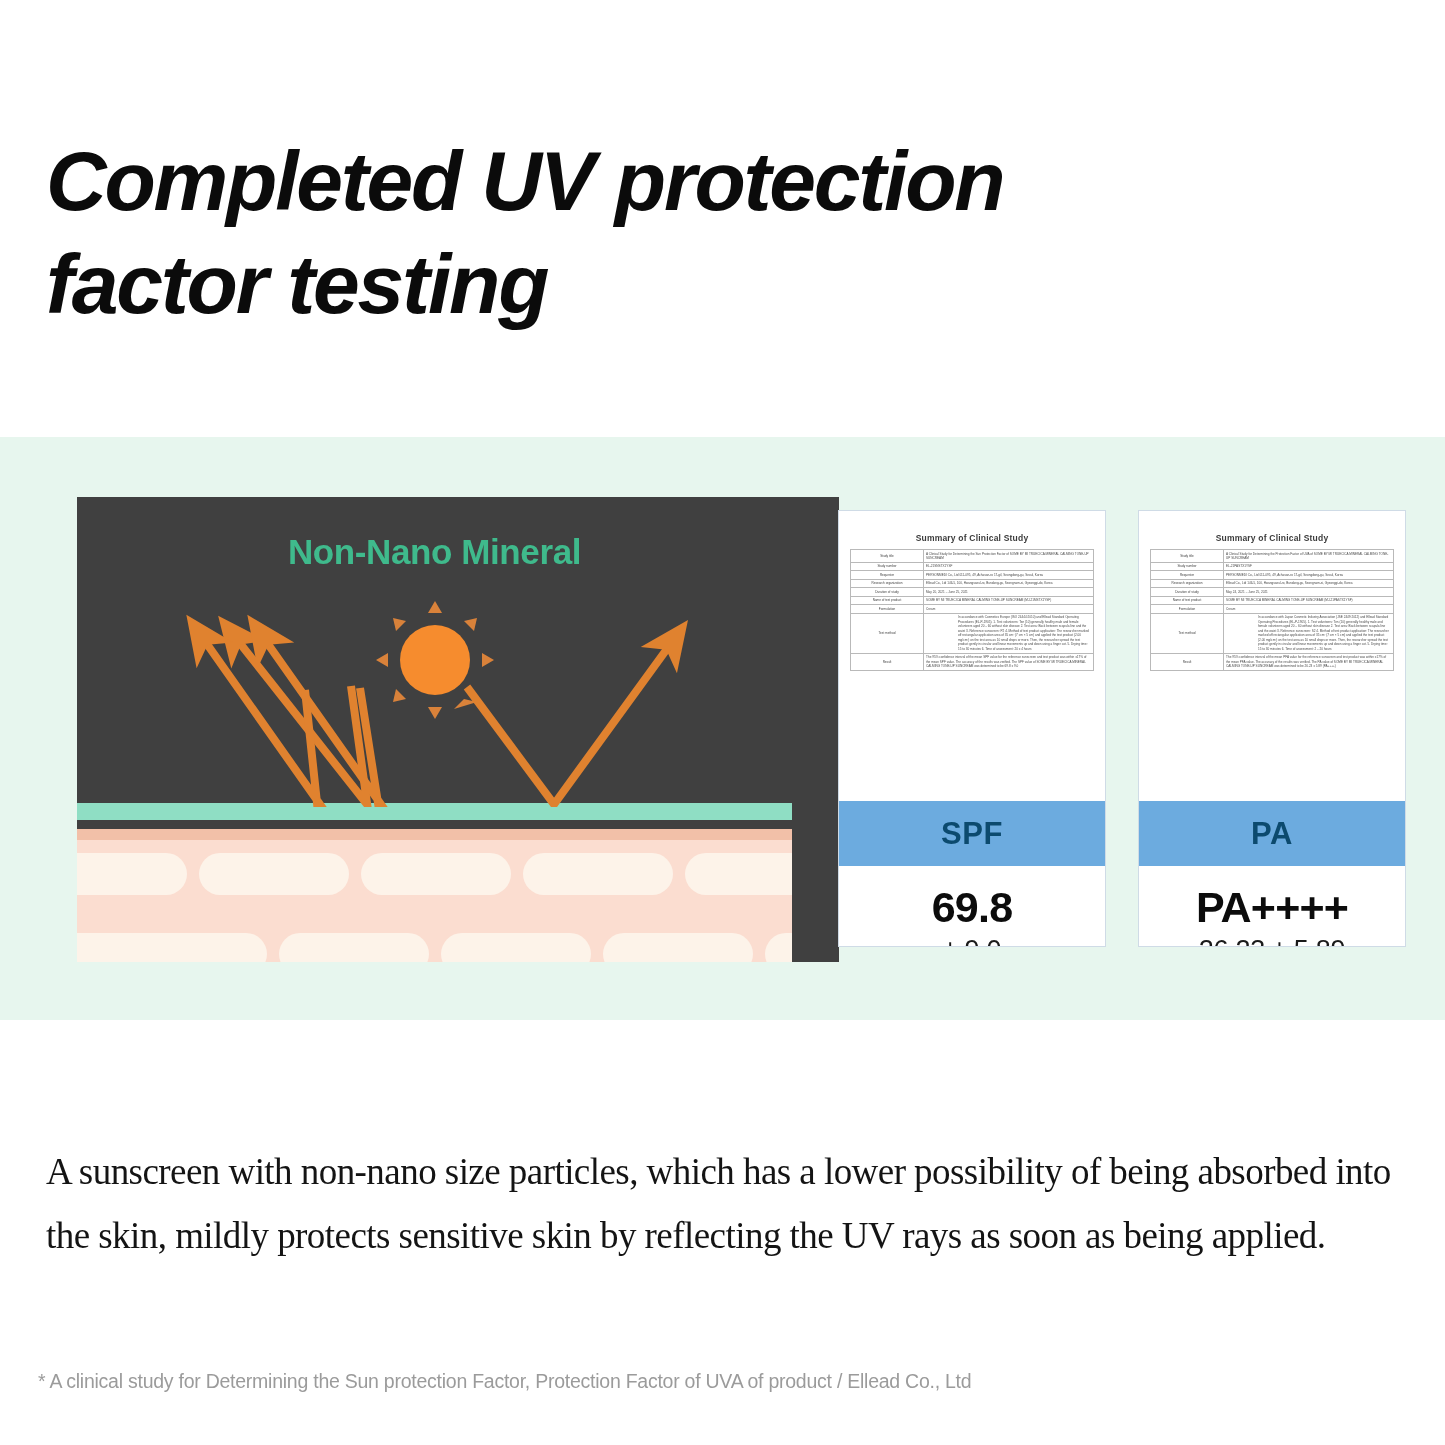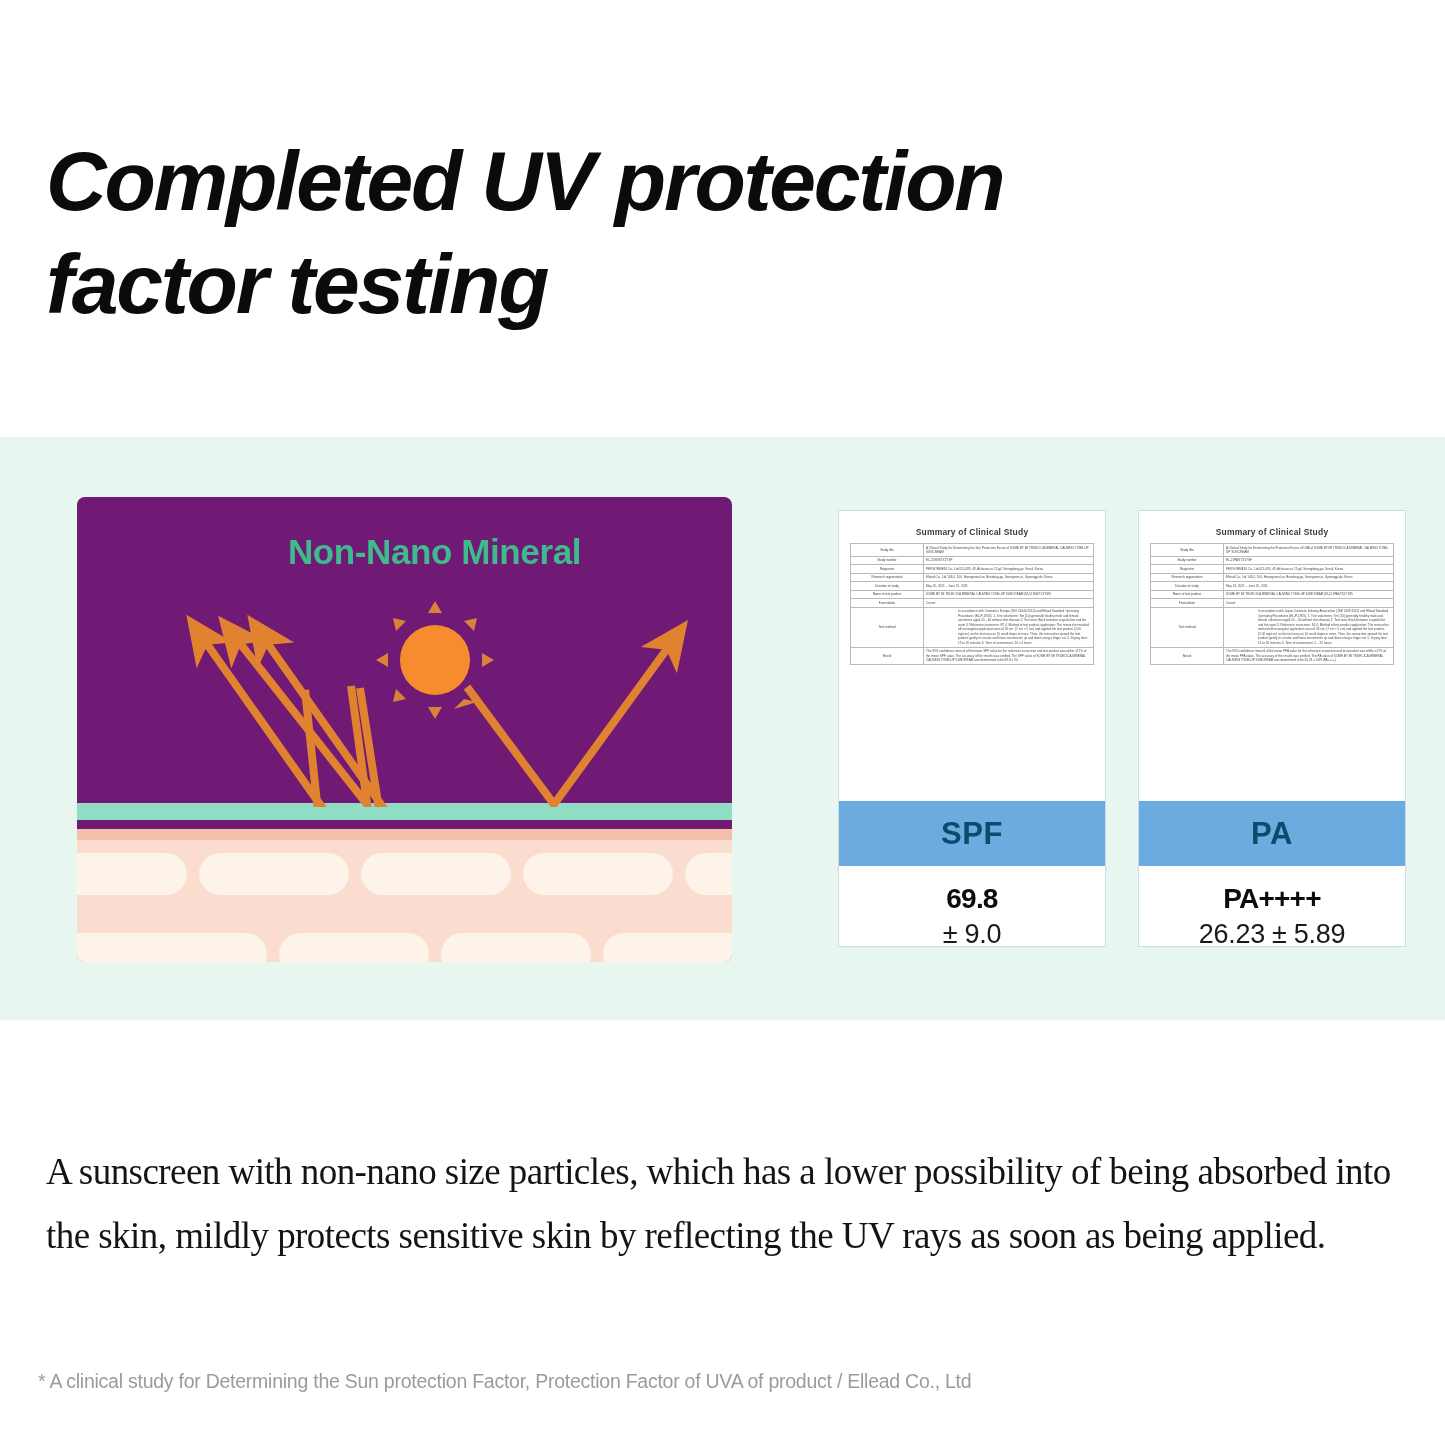--- a/index.html
+++ b/index.html
@@ -40,25 +40,24 @@
     width: 1445px;
     height: 583px;
     background: #e7f6ee;
   }
 
   
   .illustration {
     position: absolute;
     left: 77px;
     top: 60px;             
-    width: 655px;
+    width: 762px;
     height: 465px;
-    background: #701a75;
+    background: #404040;
     overflow: hidden;
-    border-radius: 8px;
   }
   .illu-title {
     position: absolute;
     left: 0;
     top: 35px;
     width: 715px;
     text-align: center;
     font-size: 35px;
     font-weight: 700;
     letter-spacing: -0.4px;
@@ -86,21 +85,21 @@
   }
   .card-spf { left: 838px; }
   .card-pa  { left: 1138px; }
 
   .doc-thumb {
     position: absolute;
     left: 0;
     top: 0;
     width: 100%;
     height: 300px;
-    padding: 16px 11px 0 11px;
+    padding: 22px 11px 0 11px;
     box-sizing: border-box;
     background: #ffffff;
   }
   .doc-heading {
     text-align: center;
     font-size: 8.5px;
     font-weight: 700;
     color: #3b3b3b;
     letter-spacing: 0.2px;
     margin-bottom: 6px;
@@ -150,21 +149,21 @@
     position: absolute;
     left: 0;
     right: 0;
     top: 355px;
     bottom: 0;
     text-align: center;
     padding-top: 18px;
     box-sizing: border-box;
   }
   .card-main {
-    font-size: 28px;
+    font-size: 43px;
     font-weight: 700;
     letter-spacing: -0.8px;
     color: #0c0c0c;
     line-height: 1.08;
   }
   .card-sub {
     margin-top: 5px;
     font-size: 27px;
     font-weight: 400;
     color: #1a1a1a;

